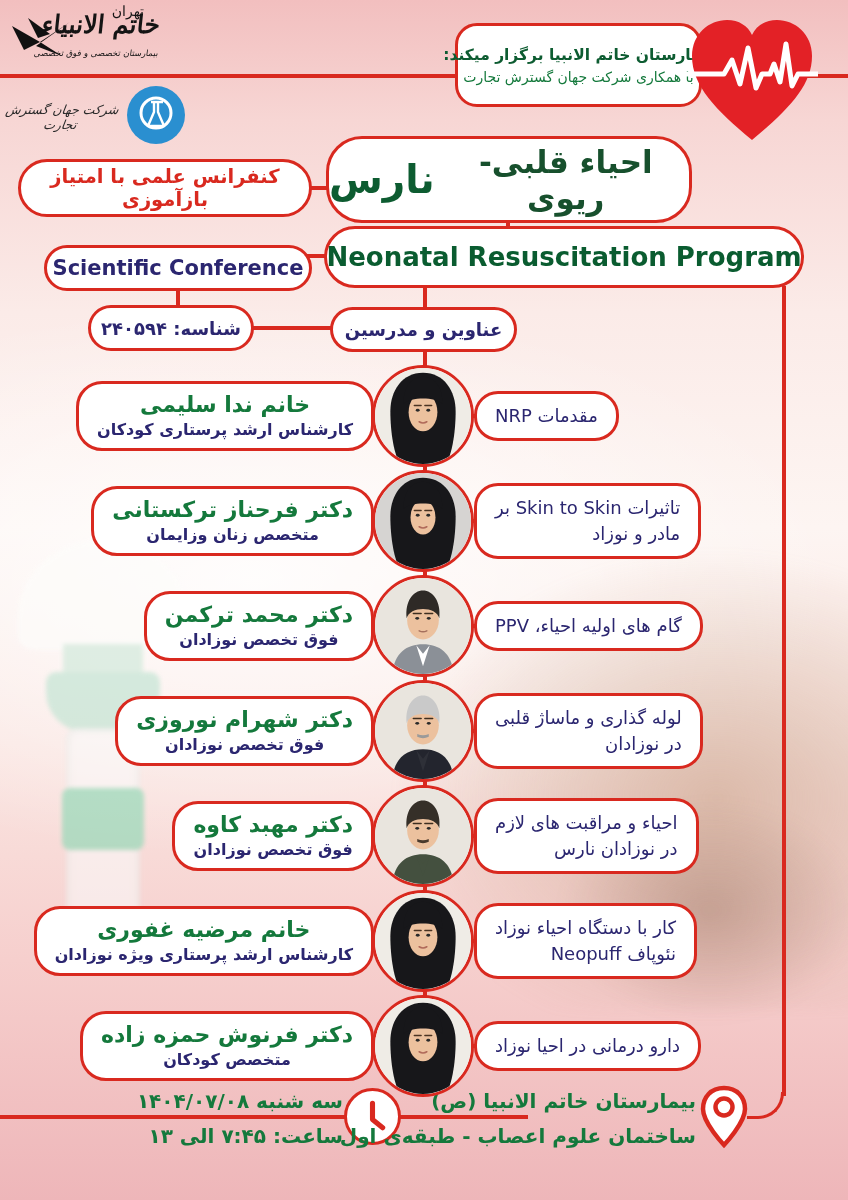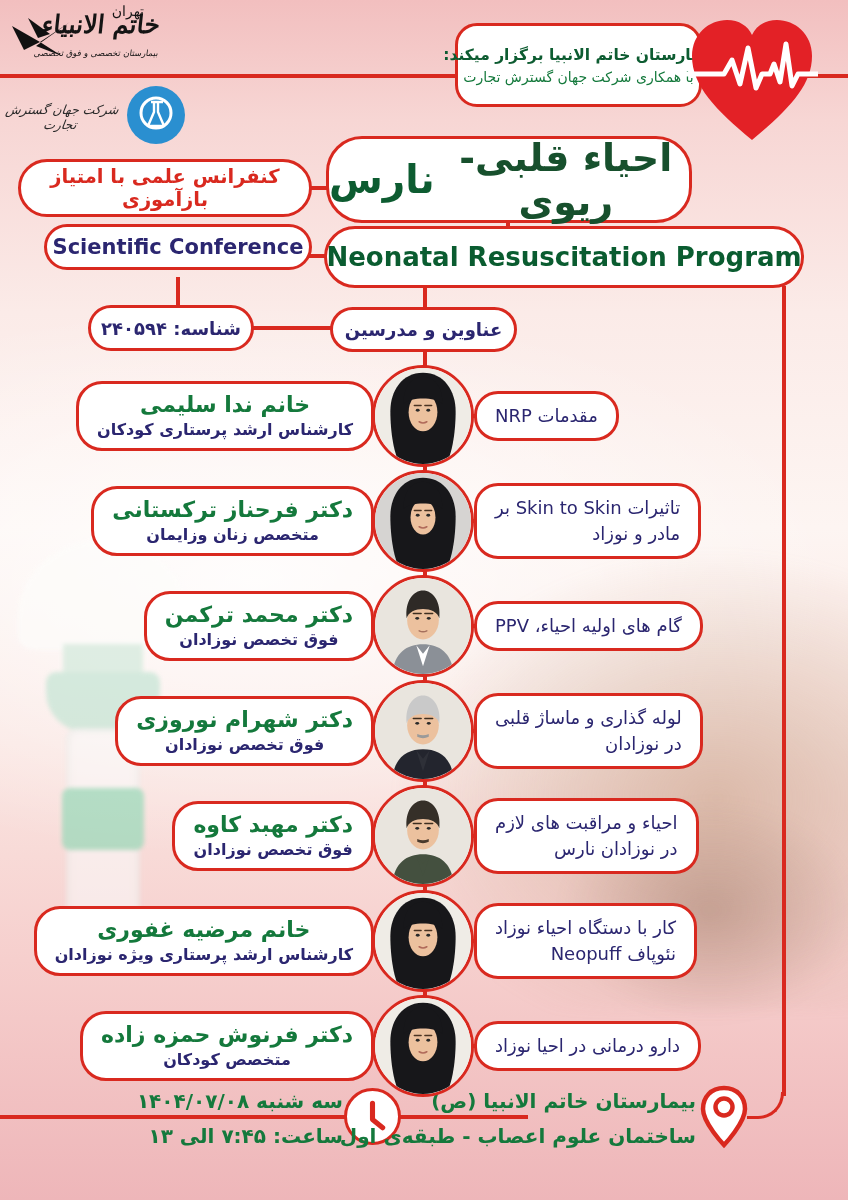--- a/index.html
+++ b/index.html
@@ -35,25 +35,25 @@
   .partner{position:absolute;left:0;top:84px;width:200px;height:64px;z-index:2;}
   .partner .disc{position:absolute;left:127px;top:2px;width:58px;height:58px;border-radius:50%;background:#2a8fd0;}
   .partner .disc svg{width:100%;height:100%;}
   .partner .pname{position:absolute;right:80px;top:18px;width:118px;font-family:"DejaVu Serif",serif;font-style:italic;font-size:12.5px;color:#2a2a2a;text-align:center;transform:skewX(-8deg);}
   .org-box{left:455px;top:23px;width:247px;height:84px;border-radius:22px;padding:4px 12px;}
   .org-box .l1{color:var(--greenDark);font-weight:bold;font-size:15.5px;white-space:nowrap;}
   .org-box .l2{color:var(--green);font-size:14px;margin-top:5px;white-space:nowrap;}
   .heart{position:absolute;left:686px;top:8px;width:132px;height:140px;z-index:2;}
   
   .title-box{left:326px;top:136px;width:366px;height:87px;border-radius:36px;flex-direction:row;gap:8px;}
-  .title-box .t1{color:#17502d;font-weight:bold;font-size:38px;}
+  .title-box .t1{color:#17502d;font-weight:bold;font-size:31px;}
   .title-box .t2{color:#0d5c31;font-weight:bold;font-size:39px;letter-spacing:-1px;}
   .conf-pill{left:18px;top:159px;width:294px;height:58px;border-radius:29px;}
   .conf-pill span{color:var(--red);font-weight:bold;font-size:19.5px;}
-  .sc-pill{left:44px;top:224px;width:268px;height:46px;border-radius:23px;}
+  .sc-pill{left:44px;top:245px;width:268px;height:46px;border-radius:23px;}
   .sc-pill span{color:var(--navy);font-weight:bold;font-size:21px;}
   .nrp-box{left:324px;top:226px;width:480px;height:62px;border-radius:31px;}
   .nrp-box span{color:#0a5c30;font-weight:bold;font-size:26px;white-space:nowrap;}
   .id-pill{left:88px;top:305px;width:166px;height:46px;border-radius:23px;}
   .id-pill span,.topics-pill span{color:var(--navy);font-weight:bold;font-size:18px;white-space:nowrap;}
   .topics-pill{left:330px;top:307px;width:187px;height:45px;border-radius:23px;}
   
   .speakers-layer{position:absolute;inset:0;}
   .row{position:absolute;inset:0;pointer-events:none;}
   .row .rowline{position:absolute;left:352px;top:calc(var(--cy) - 2px);width:142px;height:3.5px;background:var(--red);z-index:1;}

